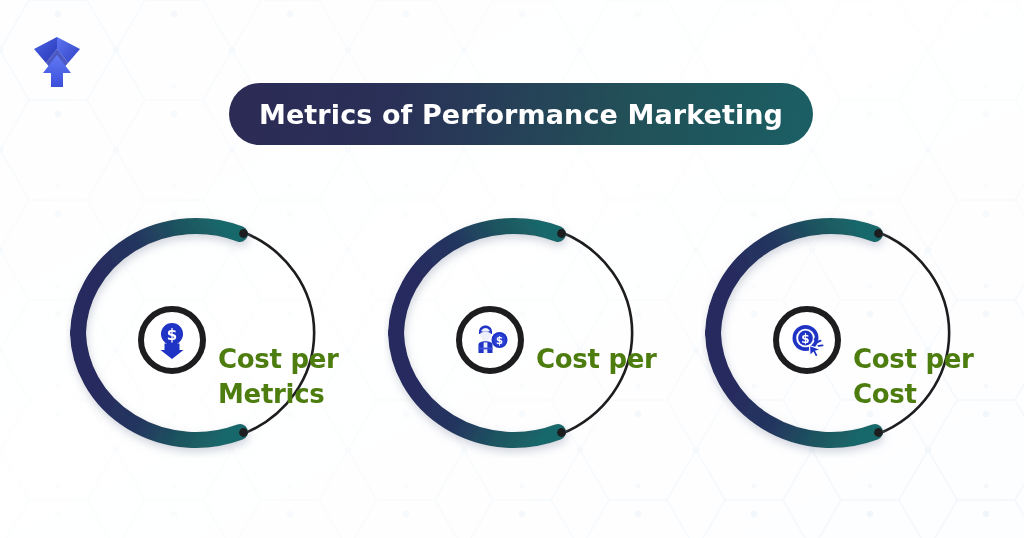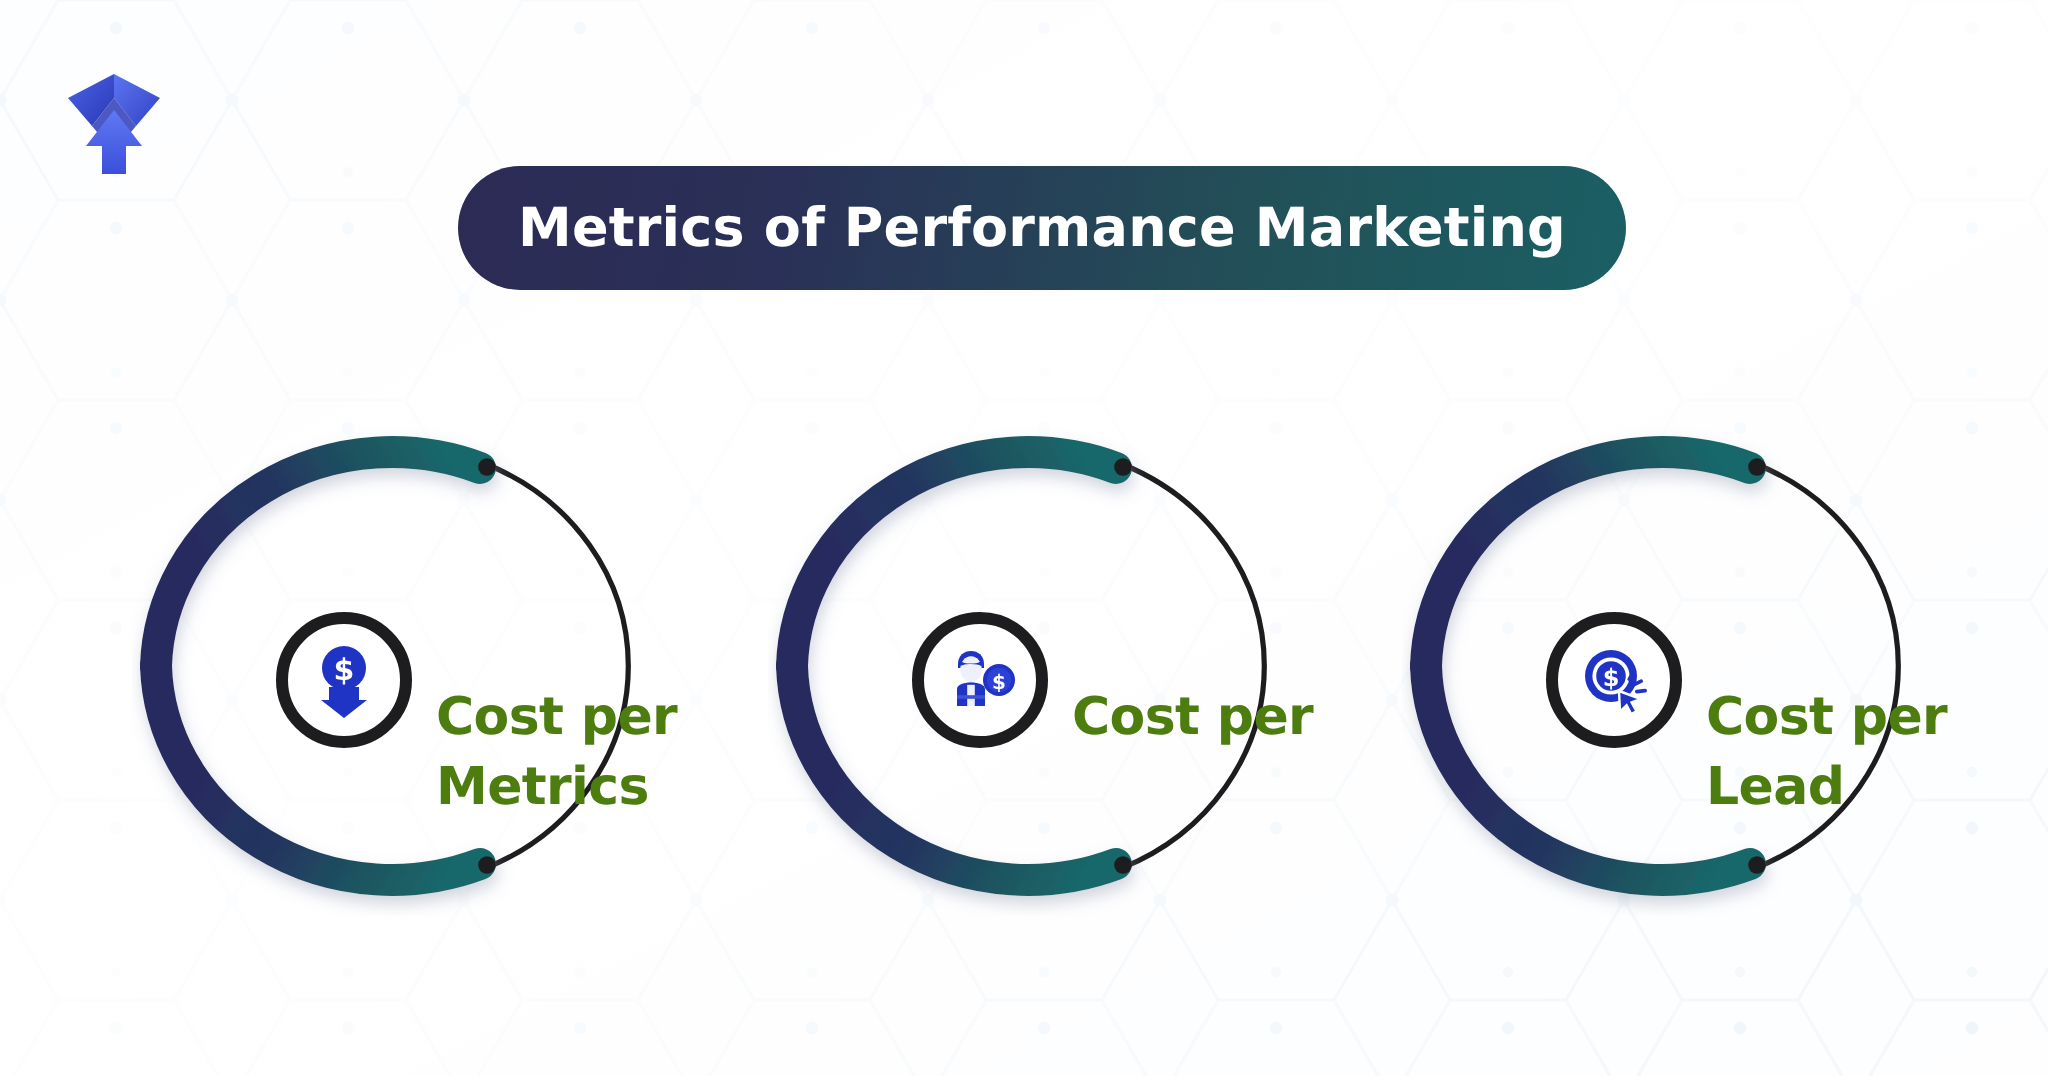--- a/index.html
+++ b/index.html
@@ -277,17 +277,17 @@
         <circle cx="18.5" cy="18" r="13" fill="#1f33c4"></circle>
         <circle cx="18.5" cy="18" r="9.3" fill="#ffffff"></circle>
         <circle cx="18.5" cy="18" r="7.4" fill="#1f33c4"></circle>
         <text x="18.5" y="23.2" text-anchor="middle" font-family="DejaVu Sans, sans-serif" font-size="12" font-weight="bold" fill="#ffffff">$</text>
         <path d="M22.5 25.5 L33.5 29.5 L28.8 31.2 L31.2 35.6 L28.6 37 L26.3 32.6 L23 35.8 Z" fill="#1f33c4" stroke="#ffffff" stroke-width="1.2"></path>
         <path d="M29.8 22.4 L33.6 20.6 M31.4 25.8 L35.6 25.3 M27.6 19.6 L29.6 16.2" stroke="#1f33c4" stroke-width="1.8" stroke-linecap="round"></path>
       </svg>
     </div>
     <div class="metric-label">
       <span>Cost per</span>
-      <span class="l2">Lead</span>
+      <span class="l2">Cost</span>
     </div>
   </div>
 
 </div>
 
 </body></html>

